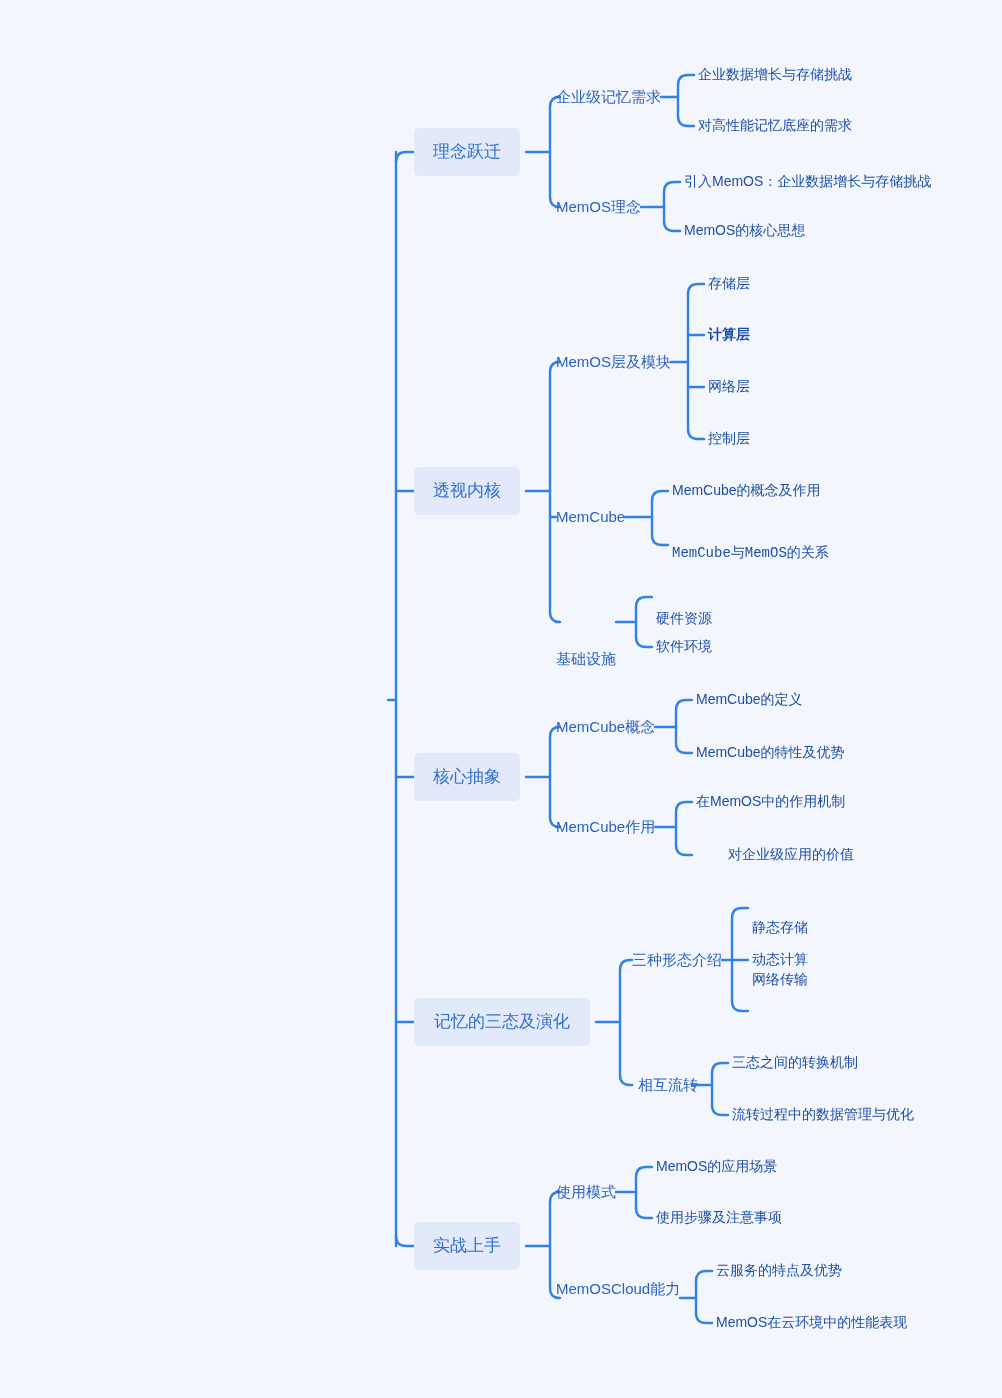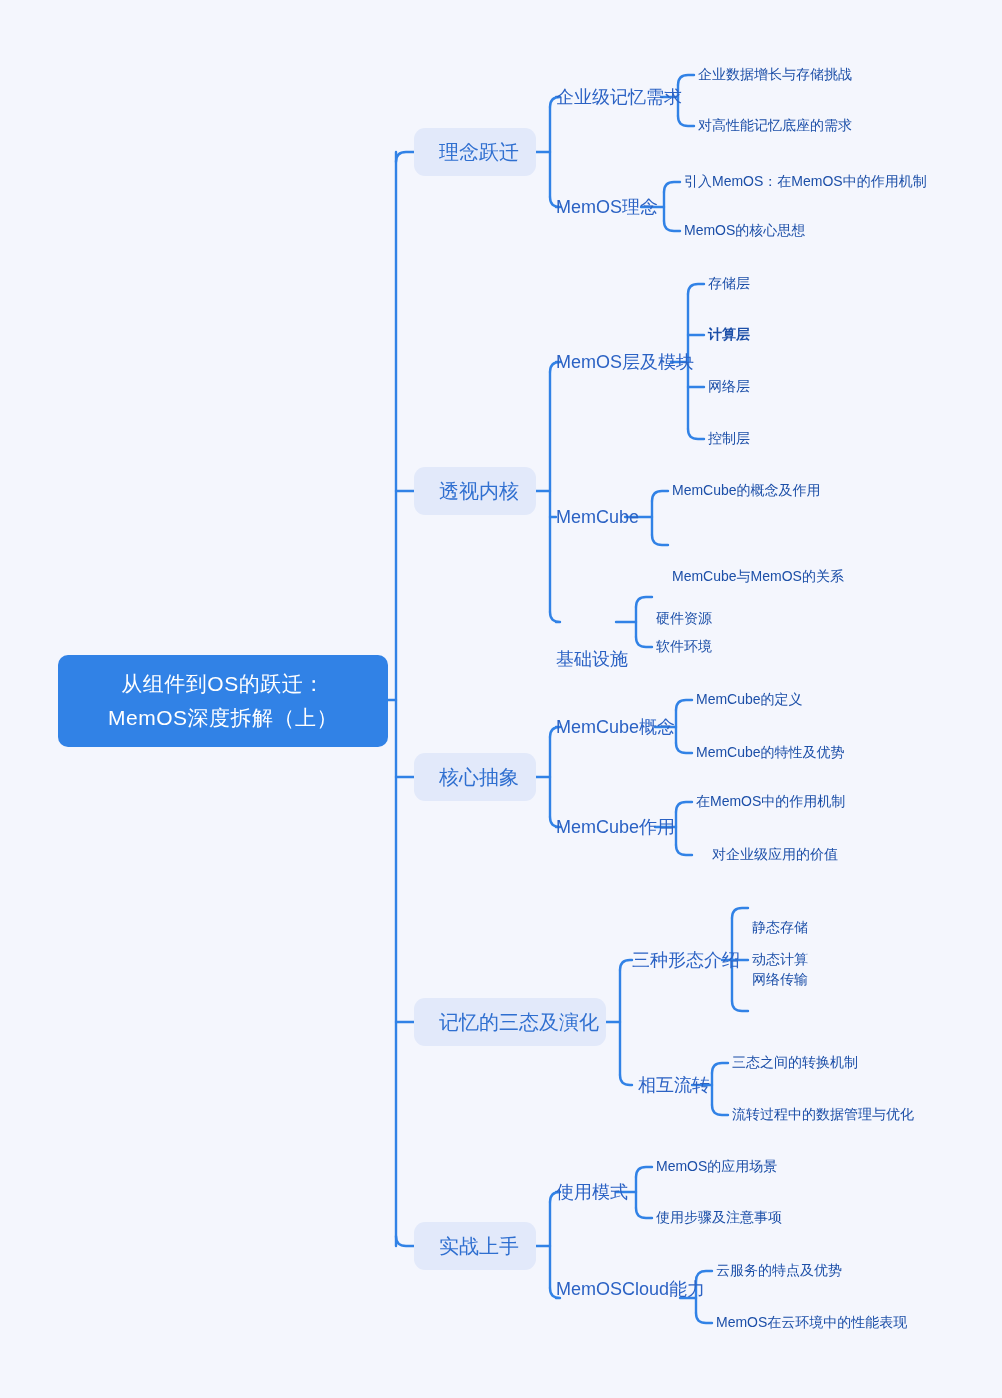--- a/index.html
+++ b/index.html
@@ -23,31 +23,31 @@
     line-height:34px;
     text-align:center;
     padding:12px 18px;
     letter-spacing:.5px;
   }
 
   
   .branch{
     background:#e2e9fa;
     color:#2f6fd0;
-    border-radius:11px;
-    font-size:20px;
+    border-radius:5px;
+    font-size:17px;
     line-height:26px;
-    padding:11px 25px;
+    padding:11px 17px;
     text-align:center;
   }
 
   
   .mid{
     color:#2b62c4;
-    font-size:18px;
+    font-size:15px;
     line-height:20px;
   }
 
   
   .leaf{
     color:#1c4fa8;
     font-size:14px;
     line-height:19px;
   }
 </style>
@@ -127,24 +127,20 @@
       <path d="M 616 1192 H 636" stroke="#3182e6" stroke-width="2.4" fill="none" stroke-linecap="round" stroke-linejoin="round"></path>
       <path d="M 636 1177 V 1208" stroke="#3182e6" stroke-width="2.4" fill="none" stroke-linecap="round" stroke-linejoin="round"></path>
       <path d="M 636 1177 Q 636 1167 646 1167 H 652" stroke="#3182e6" stroke-width="2.4" fill="none" stroke-linecap="round" stroke-linejoin="round"></path>
       <path d="M 636 1208 Q 636 1218 646 1218 H 652" stroke="#3182e6" stroke-width="2.4" fill="none" stroke-linecap="round" stroke-linejoin="round"></path>
       <path d="M 680 1298 H 696" stroke="#3182e6" stroke-width="2.4" fill="none" stroke-linecap="round" stroke-linejoin="round"></path>
       <path d="M 696 1281 V 1313" stroke="#3182e6" stroke-width="2.4" fill="none" stroke-linecap="round" stroke-linejoin="round"></path>
       <path d="M 696 1281 Q 696 1271 706 1271 H 712" stroke="#3182e6" stroke-width="2.4" fill="none" stroke-linecap="round" stroke-linejoin="round"></path>
       <path d="M 696 1313 Q 696 1323 706 1323 H 712" stroke="#3182e6" stroke-width="2.4" fill="none" stroke-linecap="round" stroke-linejoin="round"></path>
     </svg>
 
-  <div class="node root" id="root-node" style="left: 58px; top: 655px; width: 294px;">
-    <div>从组件到OS的跃迁：</div>
-    <div>MemOS深度拆解（上）</div>
-  </div>
 
   <div class="node branch" style="left: 414px; width: 72px; top: 128px;"><span>理念跃迁</span></div>
   <div class="node branch" style="left: 414px; width: 72px; top: 467px;"><span>透视内核</span></div>
   <div class="node branch" style="left: 414px; width: 72px; top: 753px;"><span>核心抽象</span></div>
   <div class="node branch" style="left: 414px; width: 142px; top: 998px;"><span>记忆的三态及演化</span></div>
   <div class="node branch" style="left: 414px; width: 72px; top: 1222px;"><span>实战上手</span></div>
 
   <div class="node mid" style="left: 556px; top: 87px;"><span>企业级记忆需求</span></div>
   <div class="node mid" style="left: 556px; top: 197px;"><span>MemOS理念</span></div>
   <div class="node mid" style="left: 556px; top: 352px;"><span>MemOS层及模块</span></div>
@@ -152,36 +148,36 @@
   <div class="node mid" style="left: 556px; top: 612px; margin-top: 37px;"><span>基础设施</span></div>
   <div class="node mid" style="left: 556px; top: 717px; text-align: center;"><span>MemCube概念</span></div>
   <div class="node mid" style="left: 556px; top: 817px;"><span>MemCube作用</span></div>
   <div class="node mid" style="left: 632px; top: 950px;"><span>三种形态介绍</span></div>
   <div class="node mid" style="left: 632px; top: 1075px; margin-left: 6px;"><span>相互流转</span></div>
   <div class="node mid" style="left: 556px; top: 1182px;"><span>使用模式</span></div>
   <div class="node mid" style="left: 556px; top: 1279px;"><span>MemOSCloud能力</span></div>
 
   <div class="node leaf" style="left: 698px; top: 65px;"><span>企业数据增长与存储挑战</span></div>
   <div class="node leaf" style="left: 698px; top: 116px;"><span>对高性能记忆底座的需求</span></div>
-  <div class="node leaf" style="left: 684px; top: 172px;"><span>引入MemOS：在MemOS中的作用机制</span></div>
+  <div class="node leaf" style="left: 684px; top: 172px;"><span>引入MemOS：企业数据增长与存储挑战</span></div>
   <div class="node leaf" style="left: 684px; top: 221px;"><span>MemOS的核心思想</span></div>
 
   <div class="node leaf" style="left: 708px; top: 274px;"><span>存储层</span></div>
   <div class="node leaf" style="left: 708px; top: 325px; font-weight: bold;"><span>计算层</span></div>
   <div class="node leaf" style="left: 708px; top: 377px;"><span>网络层</span></div>
   <div class="node leaf" style="left: 708px; top: 429px;"><span>控制层</span></div>
   <div class="node leaf" style="left: 672px; top: 481px;"><span>MemCube的概念及作用</span></div>
-  <div class="node leaf" style="left: 672px; top: 567px;"><span>MemCube与MemOS的关系</span></div>
+  <div class="node leaf" style="left: 672px; top: 544px; font-family: Liberation Mono, monospace;"><span>MemCube与MemOS的关系</span></div>
   <div class="node leaf" style="left: 656px; top: 587px; margin-top: 22px;"><span>硬件资源</span></div>
   <div class="node leaf" style="left: 656px; top: 637px;"><span>软件环境</span></div>
 
   <div class="node leaf" style="left: 696px; top: 690px;"><span>MemCube的定义</span></div>
   <div class="node leaf" style="left: 696px; top: 743px;"><span>MemCube的特性及优势</span></div>
   <div class="node leaf" style="left: 696px; top: 792px;"><span>在MemOS中的作用机制</span></div>
-  <div class="node leaf" style="left: 712px; top: 845px;"><span>对企业级应用的价值</span></div>
+  <div class="node leaf" style="left: 728px; top: 845px;"><span>对企业级应用的价值</span></div>
 
   <div class="node leaf" style="left: 752px; top: 918px;"><span>静态存储</span></div>
   <div class="node leaf" style="left: 752px; top: 950px;"><span>动态计算</span></div>
   <div class="node leaf" style="left: 752px; top: 970px;"><span>网络传输</span></div>
   <div class="node leaf" style="left: 732px; top: 1053px;"><span>三态之间的转换机制</span></div>
   <div class="node leaf" style="left: 732px; top: 1105px;"><span>流转过程中的数据管理与优化</span></div>
 
   <div class="node leaf" style="left: 656px; top: 1157px;"><span>MemOS的应用场景</span></div>
   <div class="node leaf" style="left: 656px; top: 1208px;"><span>使用步骤及注意事项</span></div>
   <div class="node leaf" style="left: 716px; top: 1261px;"><span>云服务的特点及优势</span></div>

